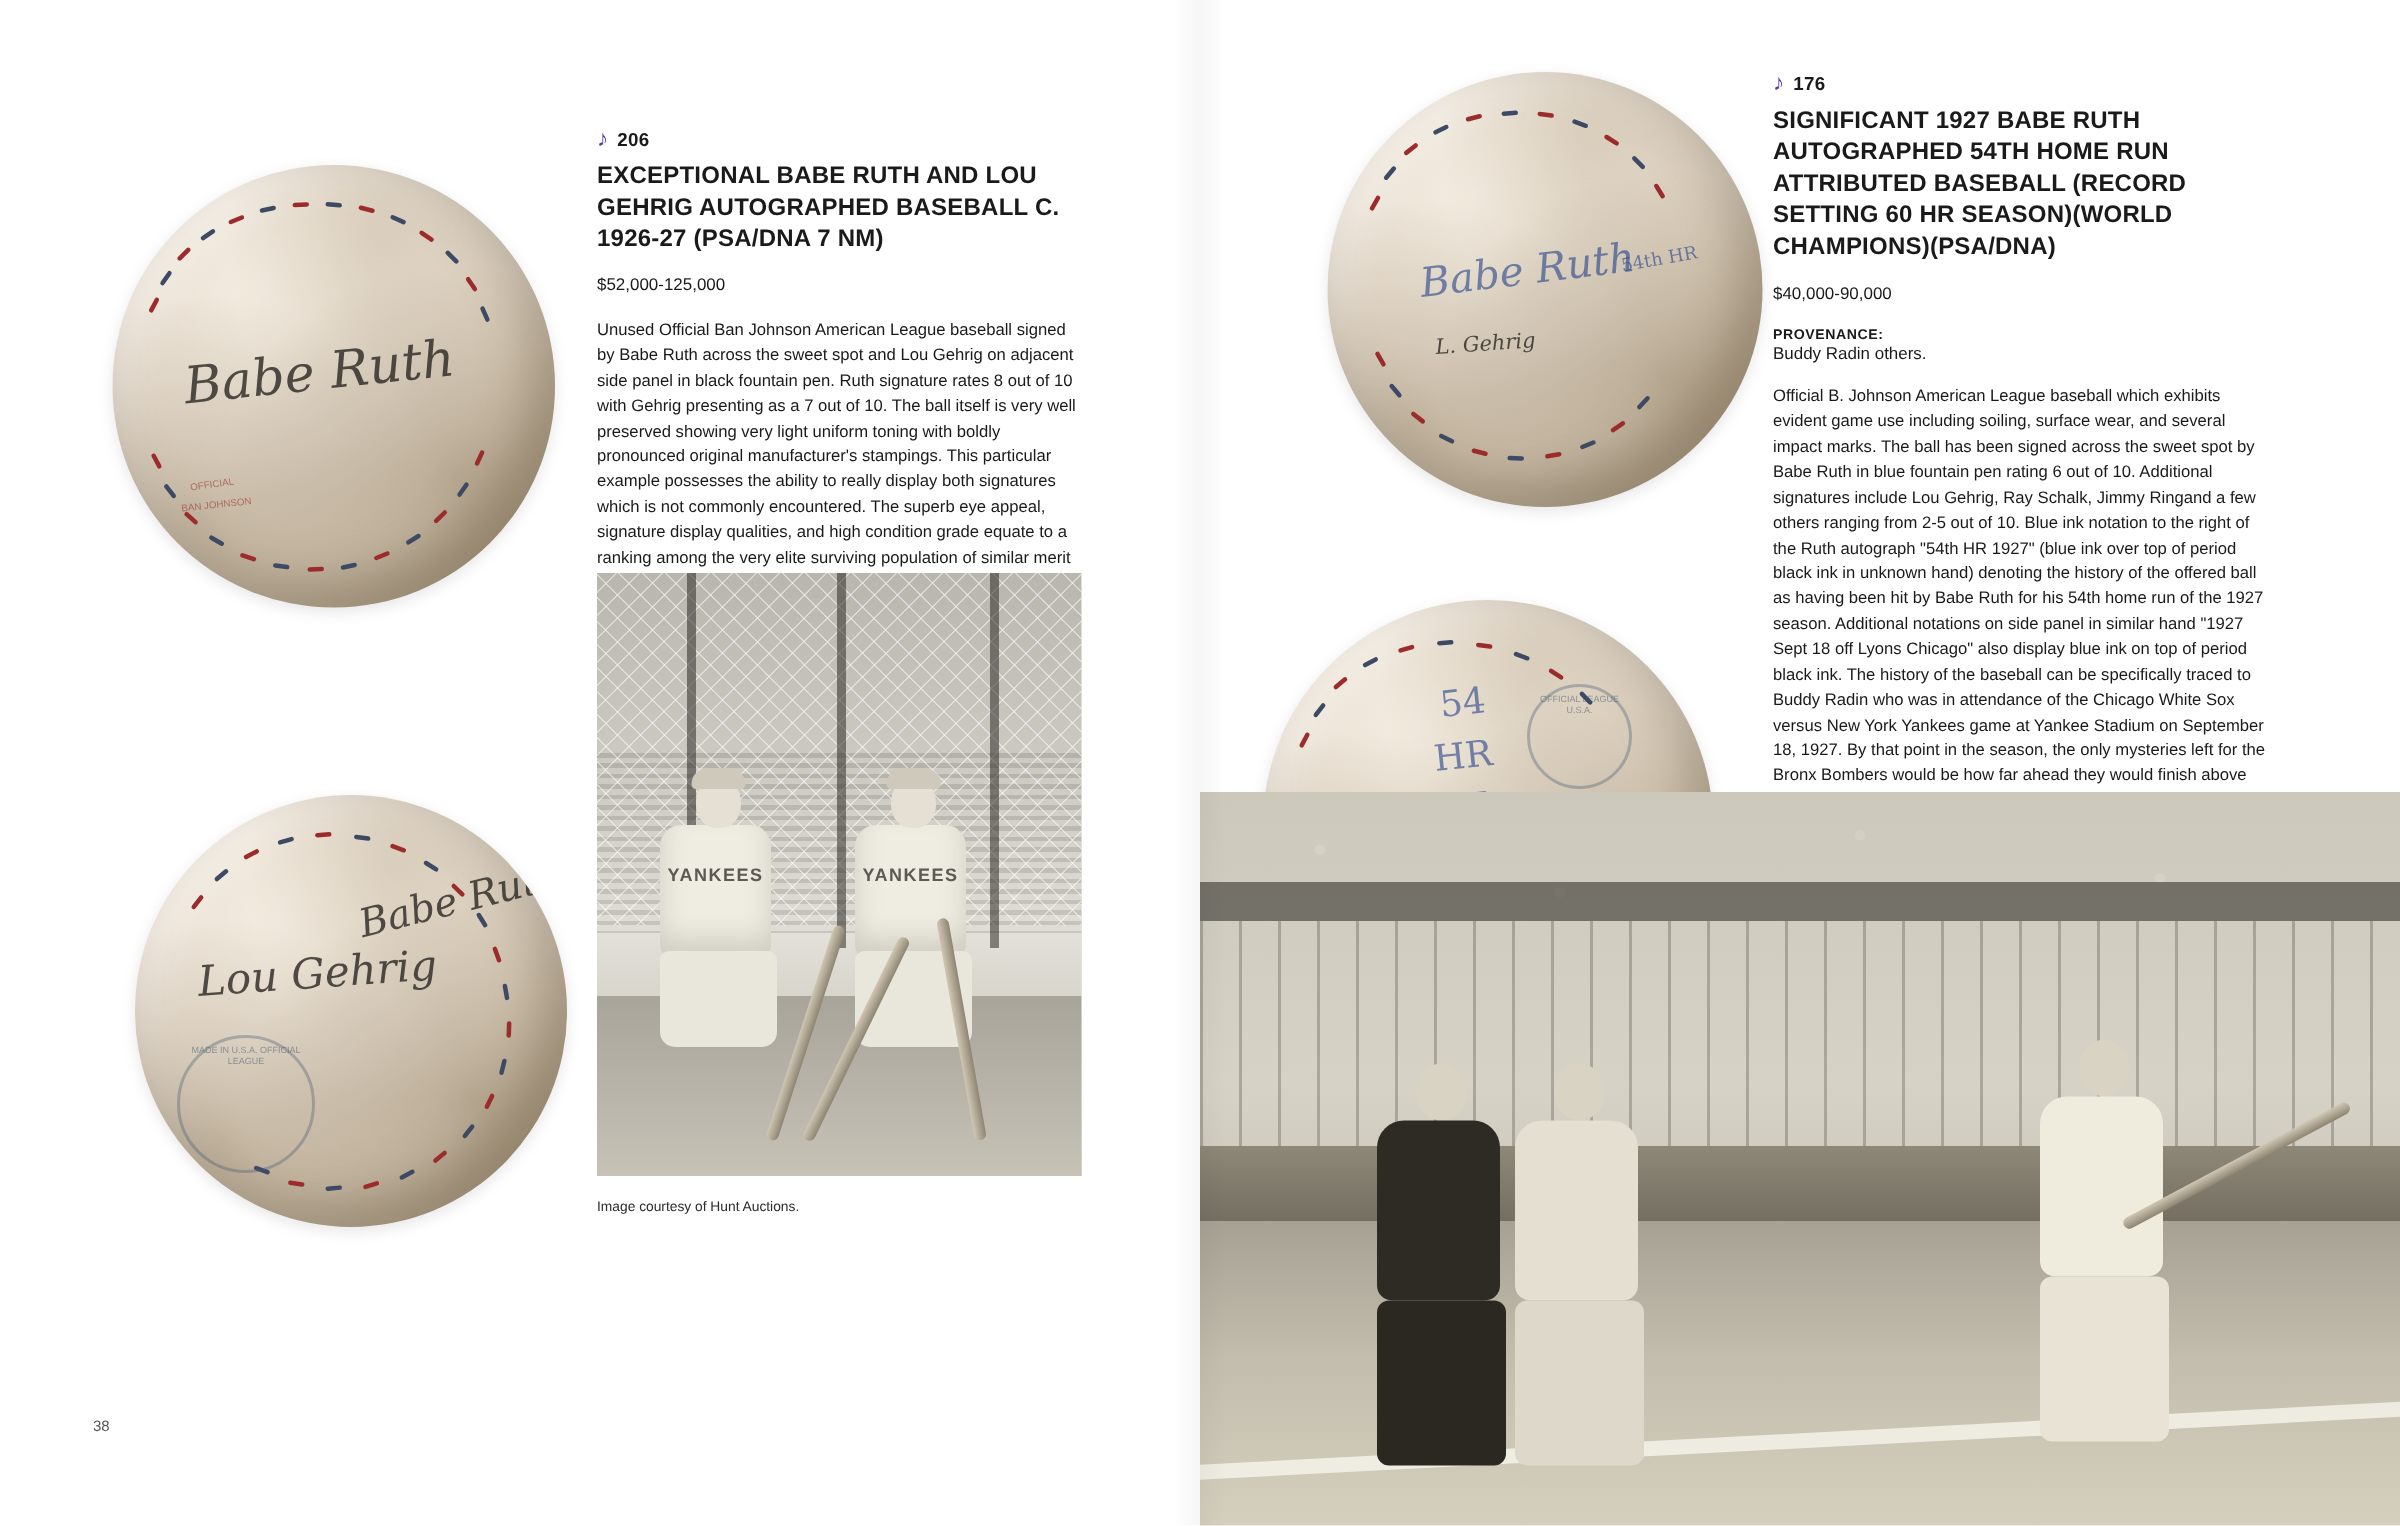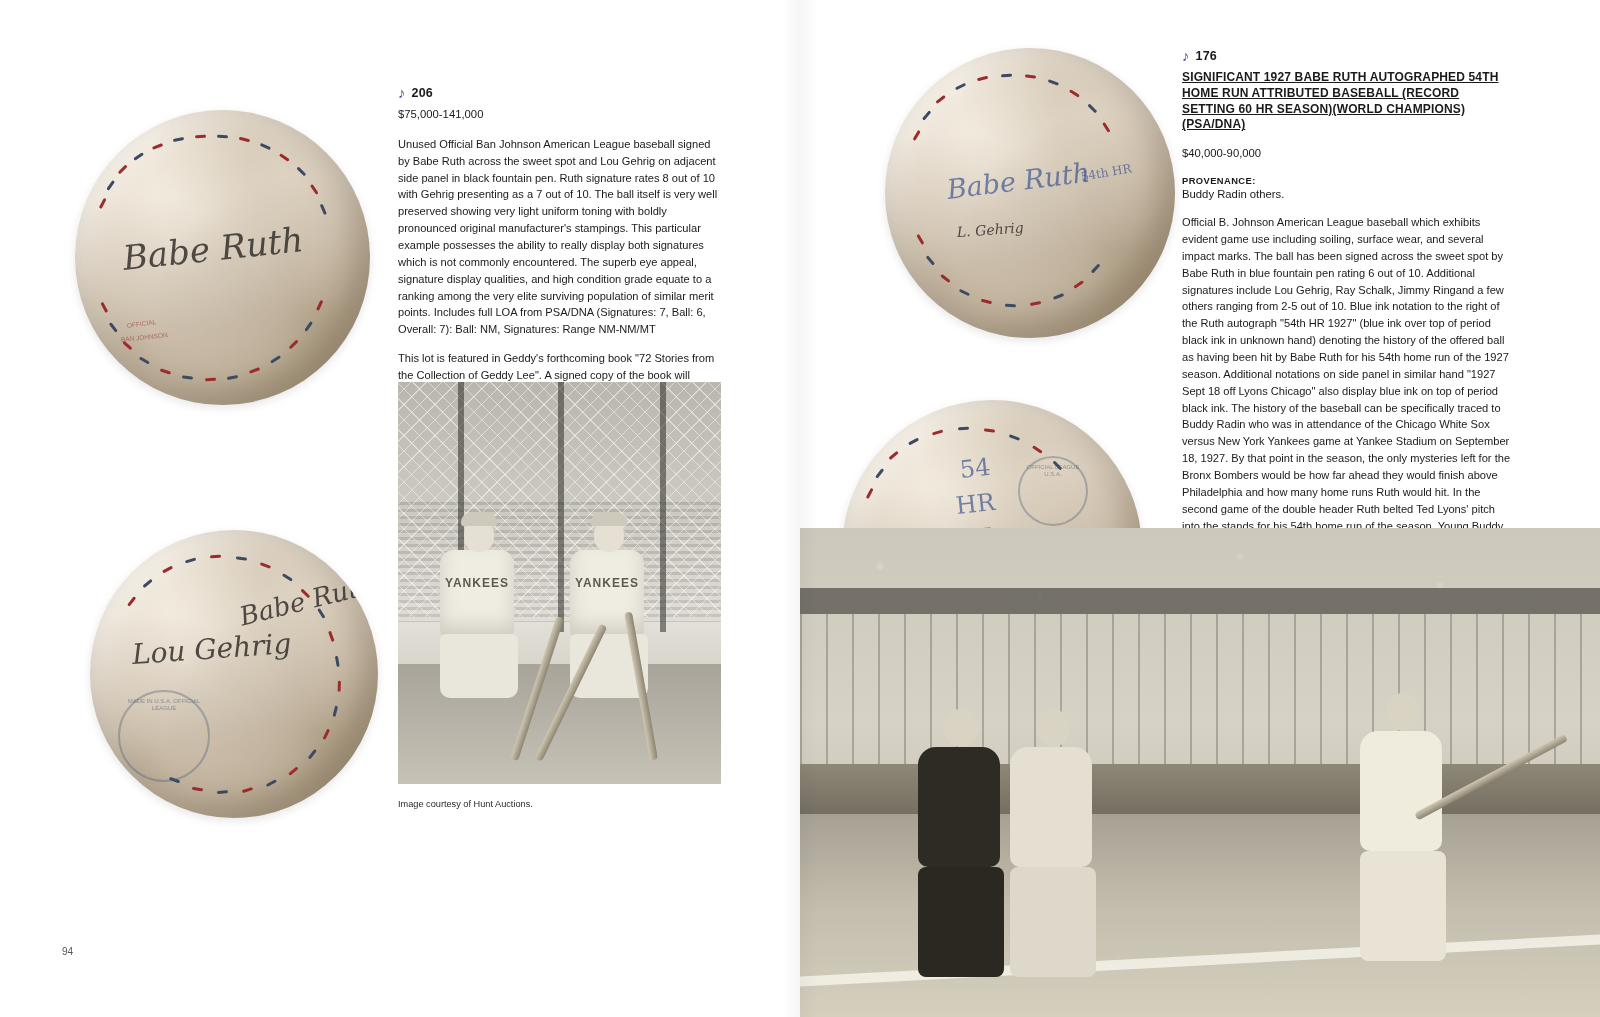--- a/index.html
+++ b/index.html
@@ -27,27 +27,26 @@
     color: #5a3fa0;
     font-size: 15px;
     line-height: 1;
   }
   .lot-num {
     font-size: 12.5px;
     font-weight: bold;
     letter-spacing: 0.2px;
   }
   .lot-title {
-    font-size: 12px;
+    font-size: 16px;
     font-weight: bold;
     line-height: 1.32;
     letter-spacing: 0.15px;
     margin: 0 0 13px 0;
     text-transform: uppercase;
-    text-decoration: underline;
   }
   .lot-estimate {
     font-size: 11.3px;
     line-height: 1.4;
     margin: 0 0 13px 0;
   }
   .prov-label {
     font-size: 9.4px;
     font-weight: bold;
     letter-spacing: 0.4px;
@@ -398,21 +397,22 @@
     <div class="sig" style="left:42px; top:108px; font-size:28px; transform:rotate(-4deg);">Lou Gehrig</div>
 
     <div class="stamp" style="left:28px; top:160px; width:92px; height:92px;">MADE IN U.S.A. OFFICIAL LEAGUE</div>
   </div>
 
   <div id="lot121-text">
     <div class="lot-num-row">
       <span class="note-icon">♪</span>
       <span class="lot-num">206</span>
     </div>
-    <p class="lot-estimate">$75,000-141,000</p>
+    <h2 class="lot-title">EXCEPTIONAL BABE RUTH AND LOU GEHRIG AUTOGRAPHED BASEBALL C. 1926-27 (PSA/DNA 7 NM)</h2>
+    <p class="lot-estimate">$52,000-125,000</p>
     <p class="lot-body">Unused Official Ban Johnson American League baseball signed by Babe Ruth across the sweet spot and Lou Gehrig on adjacent side panel in black fountain pen. Ruth signature rates 8 out of 10 with Gehrig presenting as a 7 out of 10. The ball itself is very well preserved showing very light uniform toning with boldly pronounced original manufacturer's stampings. This particular example possesses the ability to really display both signatures which is not commonly encountered. The superb eye appeal, signature display qualities, and high condition grade equate to a ranking among the very elite surviving population of similar merit points. Includes full LOA from PSA/DNA (Signatures: 7, Ball: 6, Overall: 7): Ball: NM, Signatures: Range NM-NM/MT</p>
     <p class="lot-body">This lot is featured in Geddy's forthcoming book "72 Stories from the Collection of Geddy Lee". A signed copy of the book will accompany the winning bid of this lot.</p>
   </div>
 
   <div id="photo-121">
     <div class="sky"></div>
     <div class="stand"></div>
     <div class="netting"></div>
     <div class="post" style="left:60px;"></div>
     <div class="post" style="left:160px;"></div>
@@ -439,21 +439,21 @@
       <div class="legs"></div>
     </div>
 
     <div class="bat" style="left:112px; bottom:24px; transform:rotate(18deg);"></div>
     <div class="bat" style="left:136px; bottom:24px; transform:rotate(26deg);"></div>
     <div class="bat" style="left:252px; bottom:24px; transform:rotate(-10deg);"></div>
   </div>
 
   <div class="caption" style="position:absolute; left:398px; top:790px; width:323px;">Image courtesy of Hunt Auctions.</div>
 
-  <div class="page-num">94</div>
+  <div class="page-num">38</div>
 </div>
 
 <div id="right-page">
 
   <div class="ball" id="ball-122-a">
     <div class="grime"></div>
 
     <div class="stitch" style="left:26px; top:86px; transform:rotate(-60deg);"></div>
     <div class="stitch dark" style="left:36px; top:66px; transform:rotate(-50deg);"></div>
     <div class="stitch" style="left:50px; top:50px; transform:rotate(-38deg);"></div>

